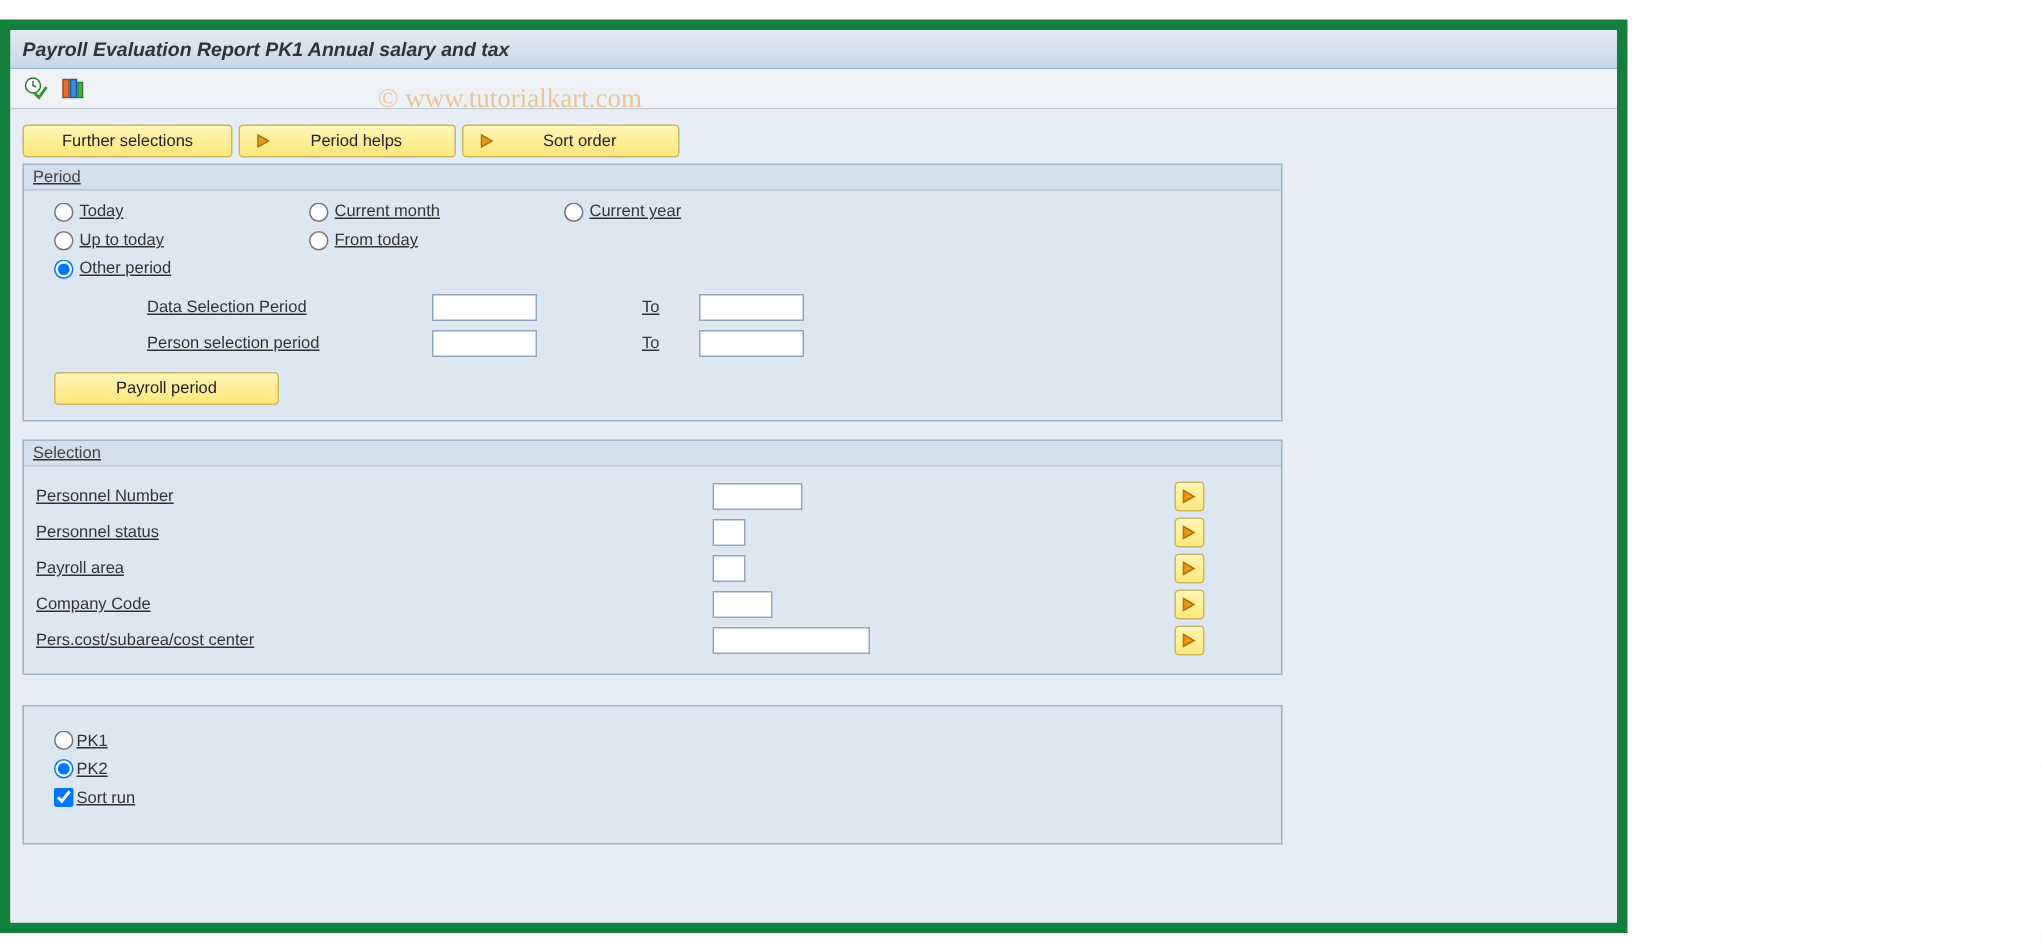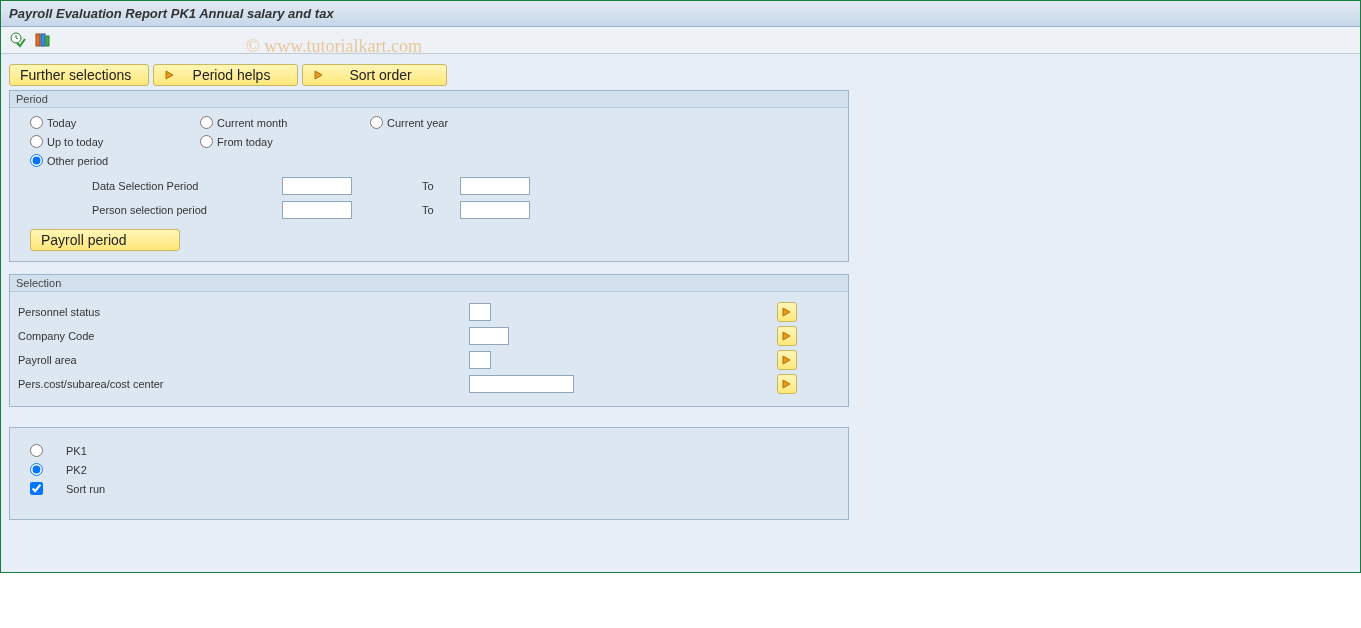--- a/index.html
+++ b/index.html
@@ -3,21 +3,21 @@
 <meta charset="utf-8">
 <style>
   * { box-sizing: border-box; }
   html, body {
     margin: 0; padding: 0;
     font-family: Arial, Helvetica, sans-serif;
     font-size: 11px;
     background: #fff;
     color: #333;
   }
-  .app { width: 1361px; border: 1px solid #15803d; }
+  .app { width: 1085px; border: 7px solid #15803d; margin-top: 13px; }
   .titlebar {
     background: linear-gradient(#e2ebf4, #c7d7ea);
     border-bottom: 1px solid #97b3d1;
     padding: 5px 8px;
     font-style: italic;
     font-weight: bold;
     font-size: 13px;
     color: #333;
   }
   .toolbar {
@@ -39,60 +39,61 @@
     background: #e7eef7;
     padding: 10px 8px 40px 8px;
   }
   .btn-row { display: flex; gap: 0; margin-bottom: 4px; }
   .yellow-btn {
     background: linear-gradient(#fff6b8, #ffe77a);
     border: 1px solid #c9b760;
     border-radius: 3px;
     height: 22px;
     padding: 0 10px;
-    font-size: 14px;
+    font-size: 11px;
     color: #222;
     display: inline-flex;
     align-items: center;
-    justify-content: flex-start;
+    justify-content: center;
     cursor: pointer;
     margin-right: 4px;
   }
   .arrow-square {
     width: 20px; height: 20px;
     background: linear-gradient(#fff6b8, #ffe77a);
     border: 1px solid #c9b760;
     border-radius: 3px;
     display: inline-flex;
     align-items: center;
     justify-content: center;
     cursor: pointer;
   }
   .panel {
     width: 840px;
     border: 1px solid #9db4cc;
     border-top: 1px solid #9db4cc;
     background: #dde7f2;
     margin-bottom: 12px;
+    text-decoration: underline;
   }
   .panel-header {
     background: #d2dfec;
     border-bottom: 1px solid #b7c8db;
     padding: 2px 6px;
     font-size: 11px;
     color: #444;
   }
   .panel-body { padding: 8px 10px 10px 20px; }
   .radio-grid {
     display: grid;
     grid-template-columns: 170px 170px 170px;
     row-gap: 6px;
     margin-bottom: 10px;
   }
-  .radio-item { display: flex; align-items: center; gap: 4px; }
+  .radio-item { display: flex; align-items: flex-start; gap: 4px; }
   .radio-item input { margin: 0; cursor: pointer; }
   .radio-item label { cursor: pointer; }
   .date-row {
     display: flex;
     align-items: center;
     margin-bottom: 6px;
     margin-left: 18px;
     padding-left: 44px;
   }
   .date-row .lbl { width: 190px; }
@@ -117,21 +118,21 @@
     height: 18px;
     border: 1px solid #8fa6bd;
     background: #fff;
     padding: 0 4px;
   }
   .w60 { width: 60px; }
   .w22 { width: 22px; }
   .w40 { width: 40px; }
   .w100 { width: 105px; }
   .last-panel .panel-body { padding: 16px 10px 18px 20px; }
-  .opt-row { display: flex; align-items: center; gap: 23px; margin-bottom: 6px; }
+  .opt-row { display: flex; align-items: center; gap: 2px; margin-bottom: 6px; }
   .opt-row input { margin: 0; cursor: pointer; }
   .opt-row label { cursor: pointer; }
   
   .exec-svg { width: 16px; height: 16px; }
   .variant-svg { width: 16px; height: 16px; }
   .arrow-svg { width: 12px; height: 12px; }
   .watermark {
     position: absolute;
     top: 35px; left: 245px;
     font-size: 18px;
@@ -237,45 +238,56 @@
           <span>Payroll period</span>
         </button>
       </div>
     </div>
 
     <div class="panel">
       <div class="panel-header">Selection</div>
       <div class="panel-body" style="padding:8px 10px 10px 8px">
         <table class="sel-table">
           <tbody>
+              <tr>
+            <td class="lbl">Personnel Number</td>
+            <td class="inp"><input class="txt-in w60" style=""></td>
+            <td class="arrow">
+              <span class="arrow-square">
+                <svg class="arrow-svg" viewBox="0 0 12 12">
+                      <path d="M2 2 L9 6 L2 10 Z" fill="#e99a1a" stroke="#b06f0a"></path>
+                    </svg>
+              </span>
+            </td>
+          </tr>
           <tr>
             <td class="lbl">Personnel status</td>
             <td class="inp"><input class="txt-in w22" style=""></td>
             <td class="arrow">
               <span class="arrow-square">
                 <svg class="arrow-svg" viewBox="0 0 12 12">
                       <path d="M2 2 L9 6 L2 10 Z" fill="#e99a1a" stroke="#b06f0a"></path>
                     </svg>
               </span>
             </td>
           </tr>
           <tr>
+            <td class="lbl">Payroll area</td>
+            <td class="inp"><input class="txt-in w22" style=""></td>
+            <td class="arrow">
+              <span class="arrow-square">
+                <svg class="arrow-svg" viewBox="0 0 12 12">
+                      <path d="M2 2 L9 6 L2 10 Z" fill="#e99a1a" stroke="#b06f0a"></path>
+                    </svg>
+              </span>
+            </td>
+          </tr>
+          <tr>
             <td class="lbl">Company Code</td>
             <td class="inp"><input class="txt-in w40" style=""></td>
-            <td class="arrow">
-              <span class="arrow-square">
-                <svg class="arrow-svg" viewBox="0 0 12 12">
-                      <path d="M2 2 L9 6 L2 10 Z" fill="#e99a1a" stroke="#b06f0a"></path>
-                    </svg>
-              </span>
-            </td>
-          </tr>
-          <tr>
-            <td class="lbl">Payroll area</td>
-            <td class="inp"><input class="txt-in w22" style=""></td>
             <td class="arrow">
               <span class="arrow-square">
                 <svg class="arrow-svg" viewBox="0 0 12 12">
                       <path d="M2 2 L9 6 L2 10 Z" fill="#e99a1a" stroke="#b06f0a"></path>
                     </svg>
               </span>
             </td>
           </tr>
           <tr>
             <td class="lbl">Pers.cost/subarea/cost center</td>

